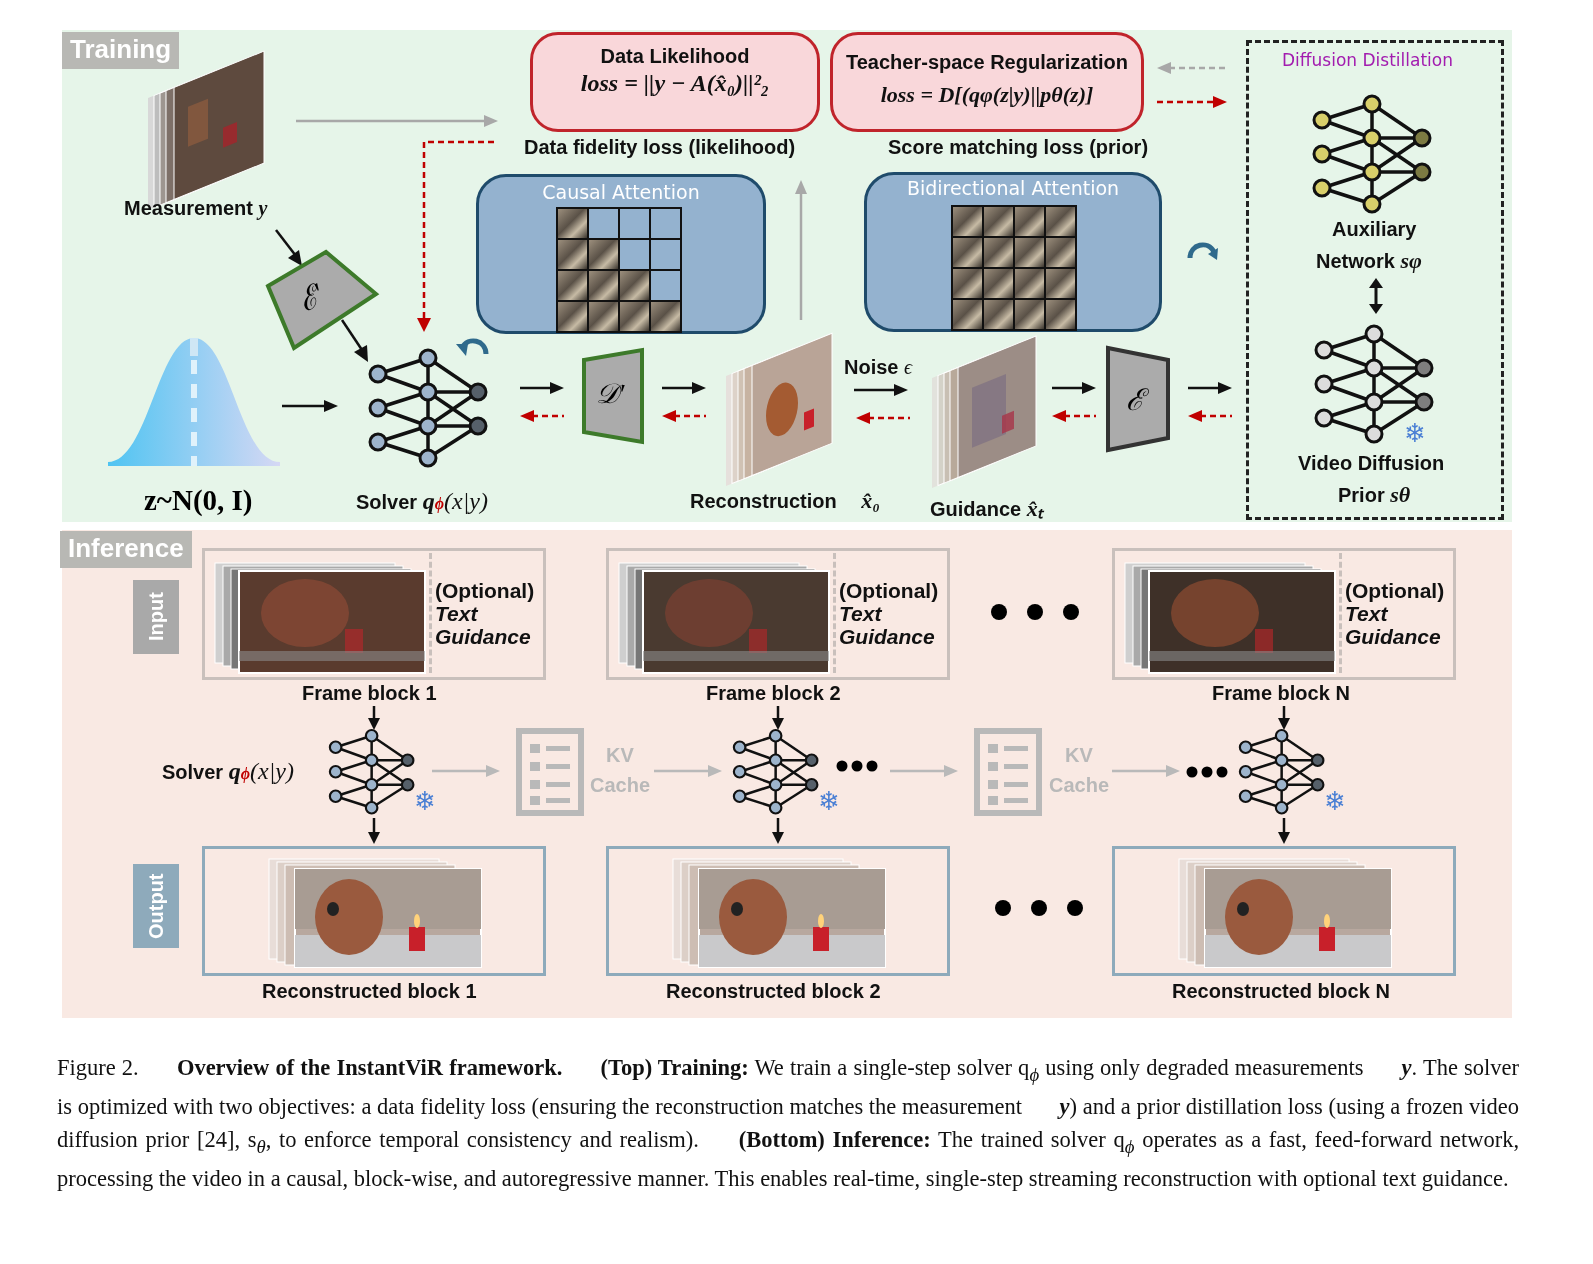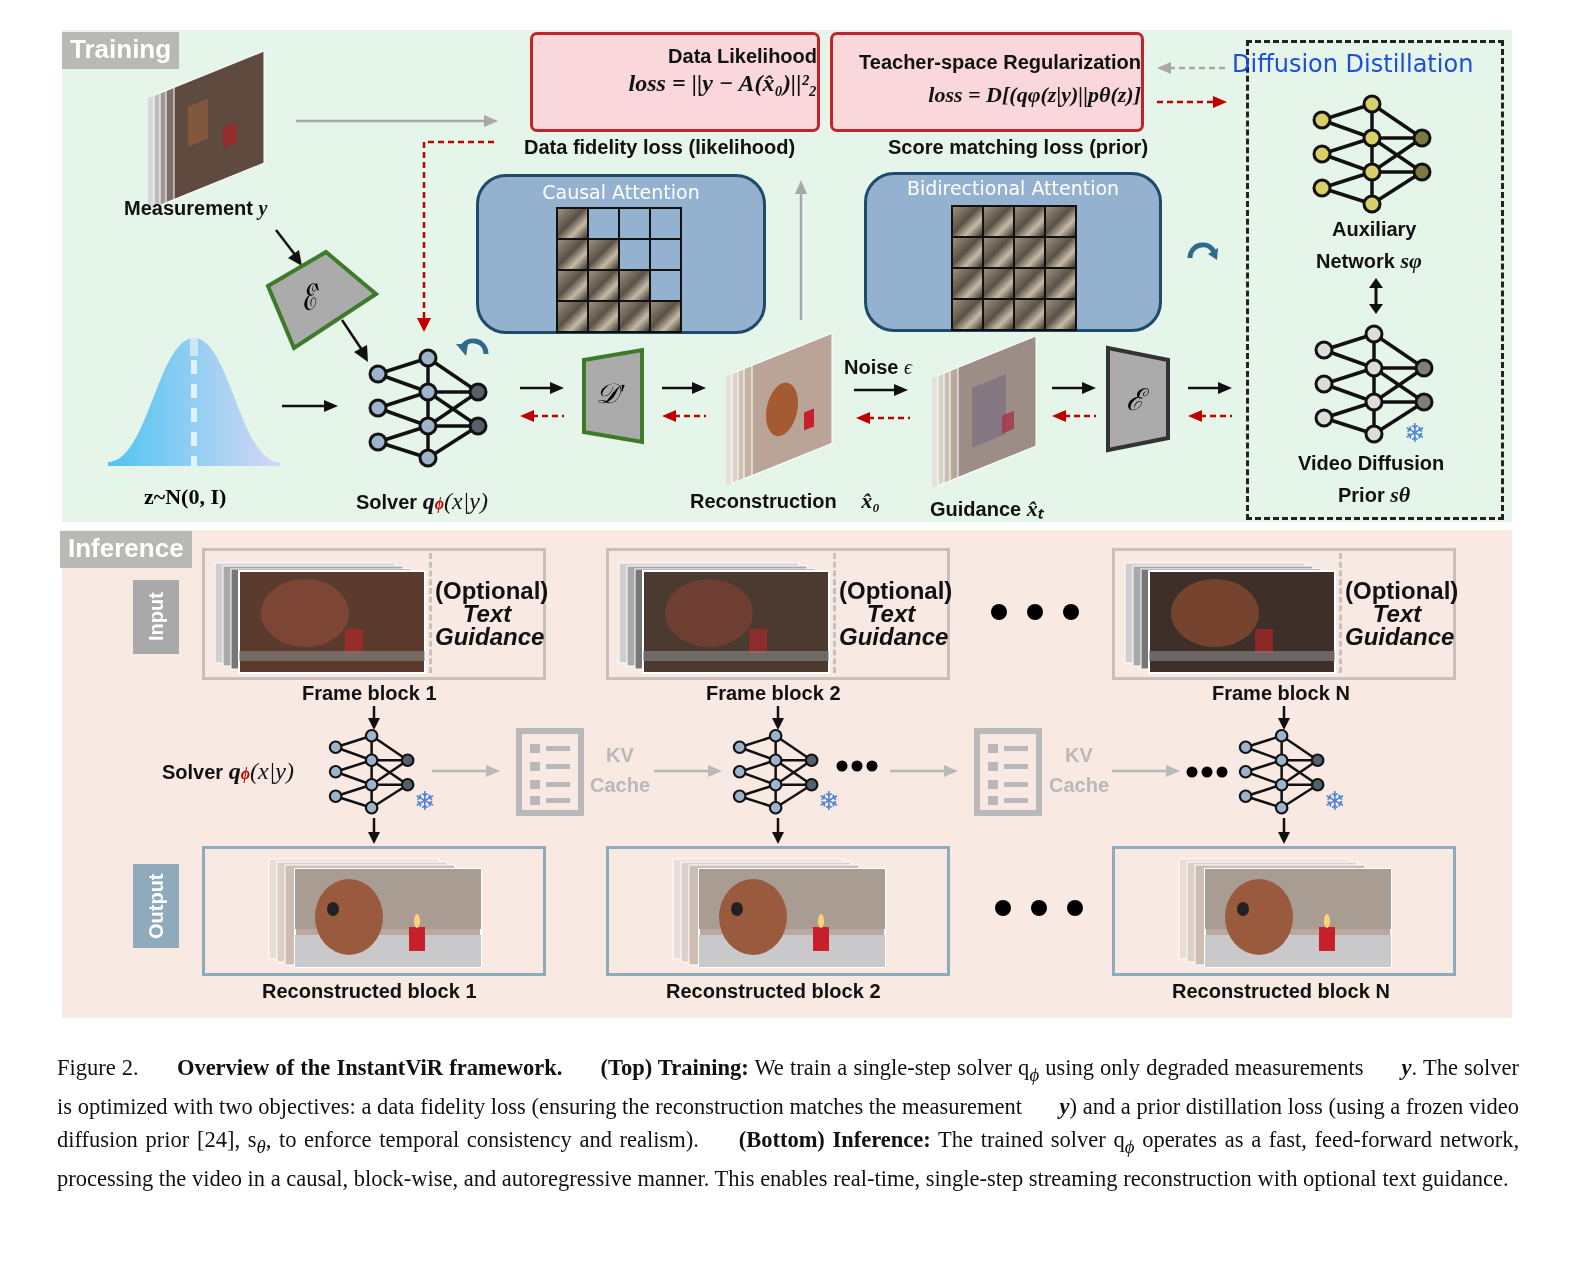--- a/index.html
+++ b/index.html
@@ -3,36 +3,36 @@
 <meta charset="utf-8">
 <style>
   html,body{margin:0;padding:0;background:#ffffff;}
   body{width:1593px;height:1264px;position:relative;overflow:hidden;font-family:"DejaVu Sans",sans-serif;}
   .abs{position:absolute;}
   .panel-train{left:62px;top:30px;width:1450px;height:492px;background:#e6f5e9;}
   .panel-inf{left:62px;top:530px;width:1450px;height:488px;background:#f9e9e3;}
   .section-tag{background:#b8b8b4;color:#fff;font-family:"Liberation Sans",sans-serif;font-weight:bold;font-size:26px;padding:2px 8px 4px 8px;}
   .lbl{font-family:"Liberation Sans",sans-serif;font-weight:bold;font-size:20px;color:#111;white-space:nowrap;}
   .math{font-family:"Liberation Serif",serif;font-style:italic;font-weight:bold;}
-  .loss-box{background:#f9d7da;border:3px solid #c0242b;border-radius:7px;text-align:right;}
+  .loss-box{background:#f9d7da;border:3px solid #c0242b;border-radius:28px;text-align:center;}
   .loss-title{font-family:"Liberation Sans",sans-serif;font-weight:bold;font-size:20px;color:#111;}
   .loss-eq{font-family:"Liberation Serif",serif;font-style:italic;font-weight:bold;font-size:24px;color:#111;}
   .attn-box{background:#94b2cf;border:3px solid #1f4b6b;border-radius:30px;}
   .attn-title{font-family:"DejaVu Sans",sans-serif;color:#fff;font-size:19px;text-align:center;}
   .grid{display:grid;grid-template-columns:repeat(4,29px);grid-template-rows:repeat(4,29px);border:2px solid #111;gap:2px;background:#111;}
   .cell{background:#94b2cf;}
   .cell.on{background:linear-gradient(135deg,#9c8f7d 0%,#5a5147 45%,#c7bba5 70%,#3a342d 100%);}
   .stack{position:absolute;}
   .dist-box{border:3px dashed #222;}
   .caption{left:57px;top:1052px;width:1462px;font-family:"Liberation Serif",serif;font-size:22.5px;line-height:32.5px;color:#111;text-align:justify;}
   .caption b{font-weight:bold;margin-left:32px;}
   .in-box{border:3px solid #c9c0bc;background:#f9e9e3;}
   .out-box{border:3px solid #8eaabb;background:#f9e9e3;}
   .side-tag{color:#fff;font-family:"Liberation Sans",sans-serif;font-weight:bold;font-size:20px;writing-mode:vertical-rl;transform:rotate(180deg);text-align:center;}
-  .opt{font-family:"Liberation Sans",sans-serif;font-weight:bold;font-size:24px;color:#111;text-align:center;line-height:23px;}
+  .opt{font-family:"Liberation Sans",sans-serif;font-weight:bold;font-size:21px;color:#111;line-height:23px;}
   .opt i{font-style:italic;}
   .kv-lbl{font-family:"Liberation Sans",sans-serif;font-weight:bold;font-size:20px;color:#b9b9b9;text-align:center;line-height:30px;}
   svg{overflow:visible;}
 </style>
 </head>
 <body>
 
 <div class="abs panel-train"></div>
 <div class="abs section-tag" style="left:62px;top:32px;">Training</div>
 
@@ -128,21 +128,21 @@
       <div class="cell on"></div>
     </div>
 </div>
 
 <svg class="abs" style="left:1186px;top:236px;" width="34" height="28">
   <path d="M4,22 C4,8 22,4 28,16" fill="none" stroke="#2f6a8c" stroke-width="5"></path>
   <polygon points="22,18 32,12 31,24" fill="#2f6a8c"></polygon>
 </svg>
 
 <div class="abs dist-box" style="left:1246px;top:40px;width:252px;height:474px;"></div>
-<div class="abs" style="left:1232px;top:50px;font-family:'DejaVu Sans',sans-serif;font-size:24px;color:#1d4ed8;">Diffusion Distillation</div>
+<div class="abs" style="left:1282px;top:50px;font-family:'DejaVu Sans',sans-serif;font-size:17px;color:#a21caf;">Diffusion Distillation</div>
 
 <svg class="abs" style="left:1310px;top:96px;" width="120" height="116" id="aux-net">
     <line x1="12" y1="24" x2="62" y2="8" stroke="#111" stroke-width="3.5"></line>
     <line x1="12" y1="24" x2="62" y2="42" stroke="#111" stroke-width="3.5"></line>
     <line x1="12" y1="58" x2="62" y2="42" stroke="#111" stroke-width="3.5"></line>
     <line x1="12" y1="58" x2="62" y2="76" stroke="#111" stroke-width="3.5"></line>
     <line x1="12" y1="92" x2="62" y2="76" stroke="#111" stroke-width="3.5"></line>
     <line x1="12" y1="92" x2="62" y2="108" stroke="#111" stroke-width="3.5"></line>
     <line x1="62" y1="8" x2="62" y2="42" stroke="#111" stroke-width="3.5"></line>
     <line x1="62" y1="42" x2="62" y2="76" stroke="#111" stroke-width="3.5"></line>
@@ -221,21 +221,21 @@
   <defs>
       <linearGradient id="gg" x1="0" x2="1" y1="0" y2="0">
         <stop offset="0" stop-color="#4fc4f2"></stop>
         <stop offset="1" stop-color="#d6d8f4"></stop>
       </linearGradient>
     </defs>
   <path d="M0,128 L0,124 C40,124 50,0 86,0 C122,0 132,124 172,124 L172,128 Z" fill="url(#gg)"></path>
   <rect x="82" y="0" width="8" height="18" fill="#cfe7f5"></rect>
   <line x1="86" y1="22" x2="86" y2="128" stroke="#e0f2fb" stroke-width="6" stroke-dasharray="14,10"></line>
 </svg>
-<div class="abs" style="left:144px;top:484px;font-family:'Liberation Serif',serif;font-weight:bold;font-size:22px;">z~N(0, I)</div>
+<div class="abs" style="left:144px;top:484px;font-family:'Liberation Serif',serif;font-weight:bold;font-size:29px;">z~N(0, I)</div>
 
 <svg class="abs" style="left:282px;top:398px;" width="58" height="16">
   <line x1="0" y1="8" x2="44" y2="8" stroke="#111" stroke-width="2.5"></line>
   <polygon points="42,2 56,8 42,14" fill="#111"></polygon>
 </svg>
 
 <svg class="abs" style="left:366px;top:350px;" width="126" height="116" id="solver-net">
     <line x1="12" y1="24" x2="62" y2="8" stroke="#111" stroke-width="3.5"></line>
     <line x1="12" y1="24" x2="62" y2="42" stroke="#111" stroke-width="3.5"></line>
     <line x1="12" y1="58" x2="62" y2="42" stroke="#111" stroke-width="3.5"></line>

